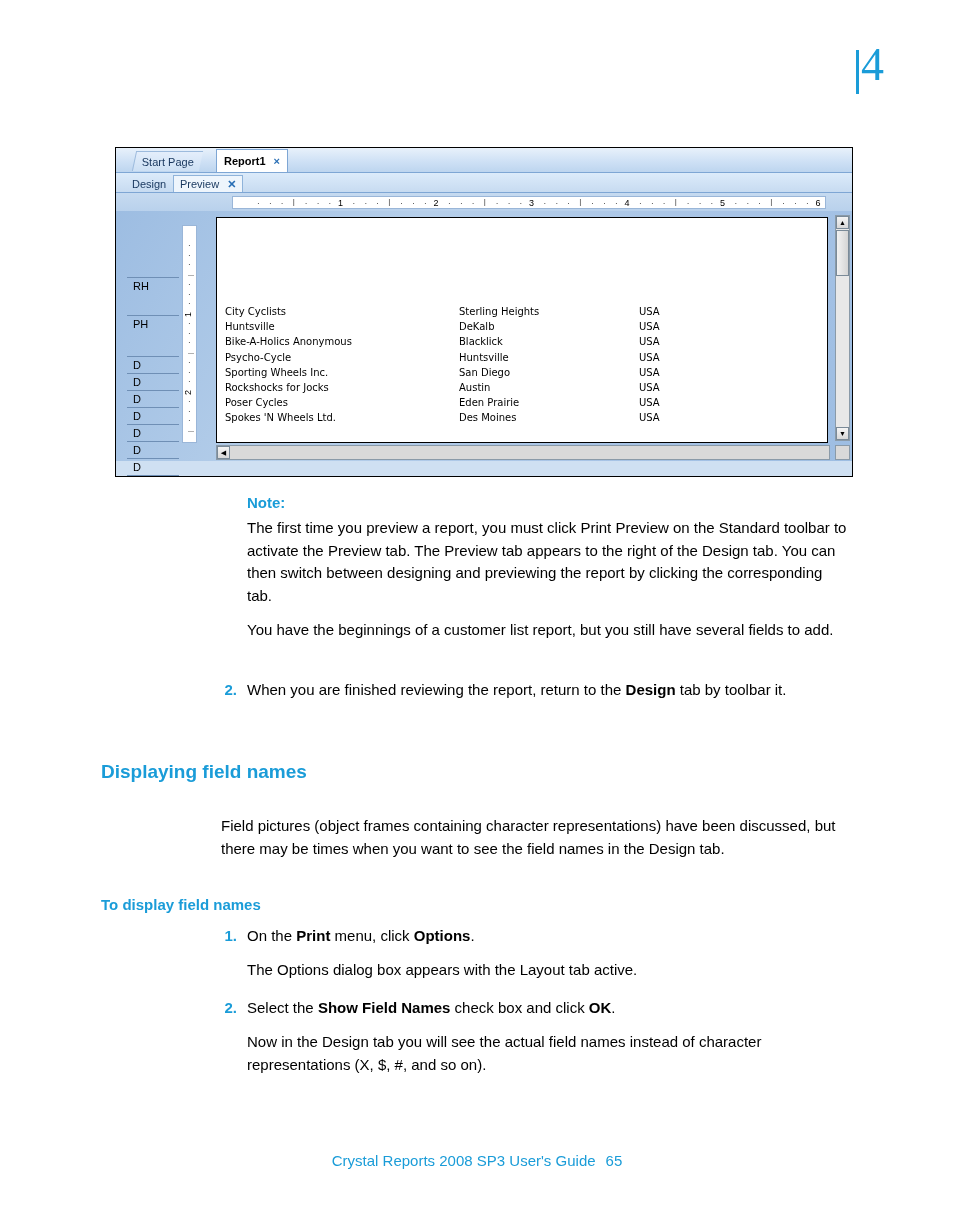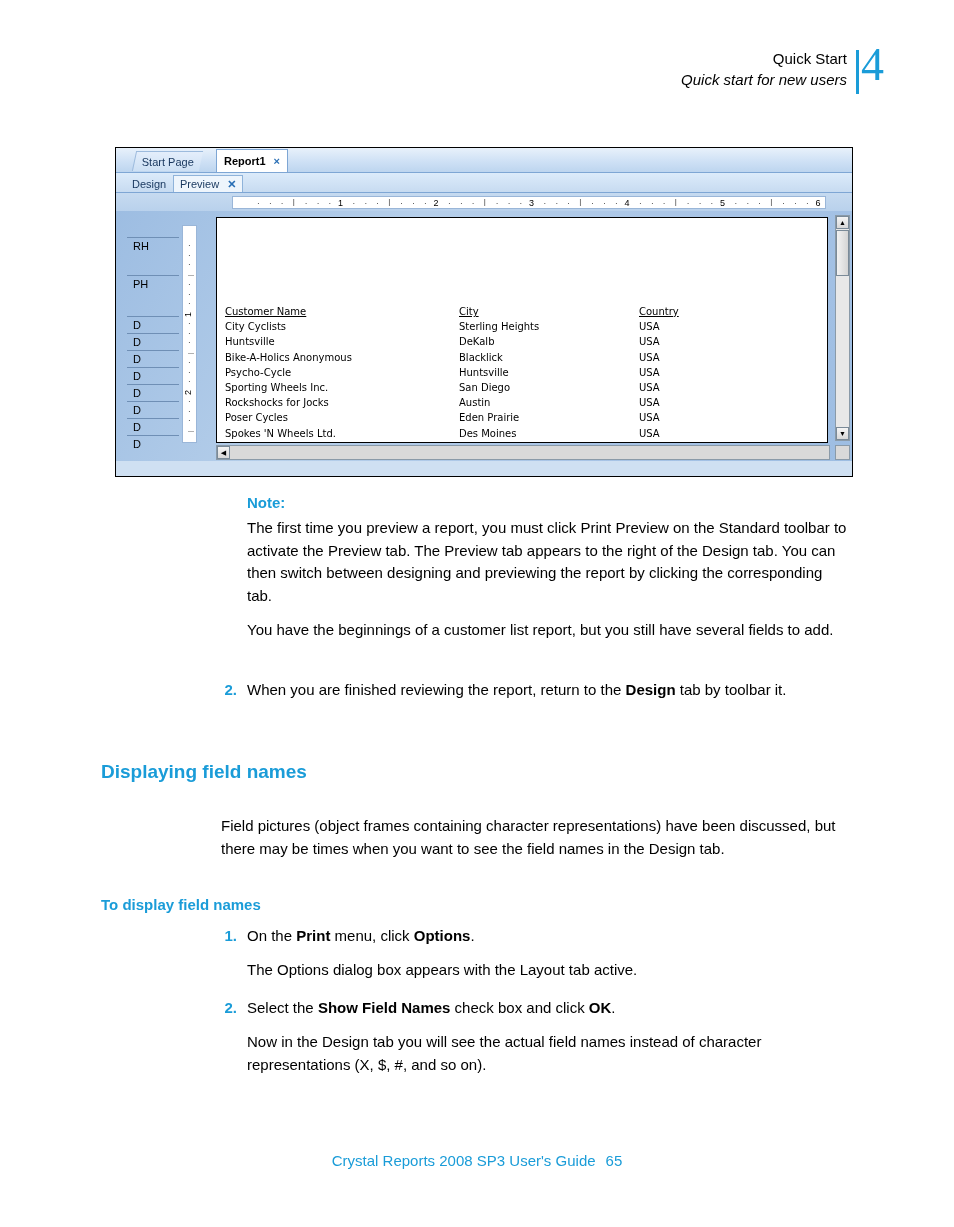--- a/index.html
+++ b/index.html
@@ -191,20 +191,21 @@
     position: absolute;
     left: 0;
     width: 52px;
     font-size: 11px;
     color: #000;
     border-top: 1px solid #6f8fb5;
     padding-left: 6px;
     box-sizing: border-box;
     height: 17px;
     line-height: 16px;
+    margin-top: 40px;
   }
   .v-ruler {
     position: absolute;
     left: 66px;
     top: 14px;
     width: 15px;
     height: 218px;
     background: #ffffff;
     border: 1px solid #9ab6d8;
     box-sizing: border-box;
@@ -361,24 +362,20 @@
     text-align: center;
     color: #1a9cd8;
     font-size: 15px;
   }
   .footer .fnum { margin-left: 10px; }
 </style>
 </head>
 <body>
 
 <div class="page-header">
-  <div class="header-lines">
-    <div class="header-line-1">Quick Start</div>
-    <div class="header-line-2">Quick start for new users</div>
-  </div>
   <div class="chapter-badge">
     <div class="chapter-rule"></div>
     <div class="chapter-num">4</div>
   </div>
 </div>
 
 <div class="app-shot">
 
   <div class="doc-tabstrip">
     <div class="doc-tab inactive">
@@ -486,25 +483,20 @@
         <div class="vtick" style="top: 142.5px; font-size: 8px;">·</div>
         <div class="vtick" style="top: 152.25px; font-size: 8px;">·</div>
         <div class="vtick" style="top: 171.75px; font-size: 8px;">·</div>
         <div class="vtick" style="top: 181.5px; font-size: 8px;">·</div>
         <div class="vtick" style="top: 191.25px; font-size: 8px;">·</div>
         <div class="vtick" style="top: 201px; font-size: 6px;">—</div>
       </div>
 
     <div class="page-canvas">
       <div class="report-table" id="report-table">
-          <div class="rt-row head">
-            <span class="rt-c1">Customer Name</span>
-            <span class="rt-c2">City</span>
-            <span class="rt-c3">Country</span>
-          </div>
           <div class="rt-row">
             <span class="rt-c1">City Cyclists</span>
             <span class="rt-c2">Sterling Heights</span>
             <span class="rt-c3">USA</span>
           </div>
           <div class="rt-row">
             <span class="rt-c1">Huntsville</span>
             <span class="rt-c2">DeKalb</span>
             <span class="rt-c3">USA</span>
           </div>

